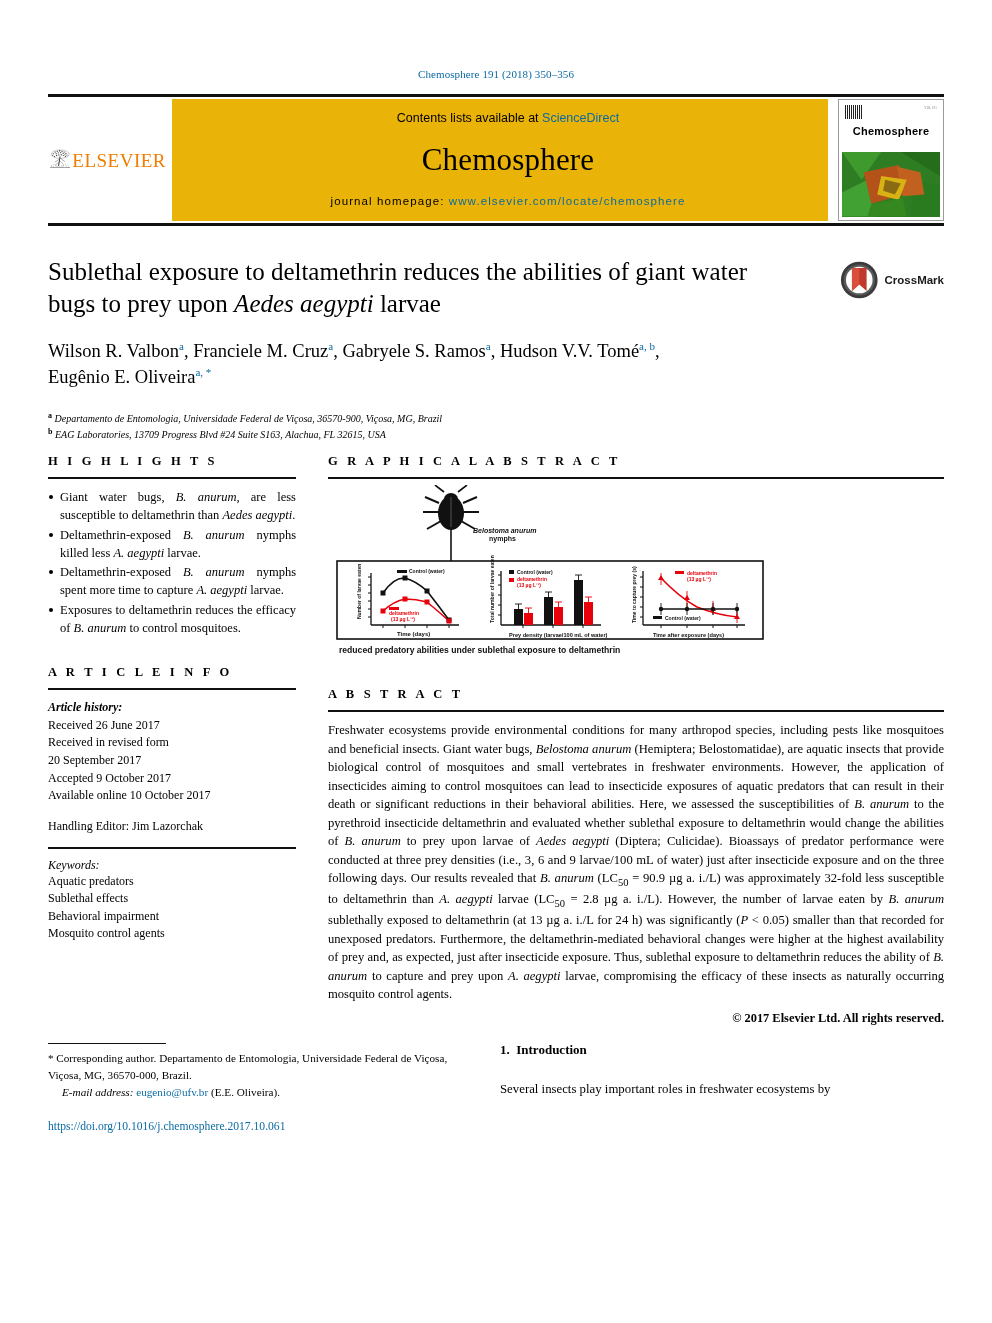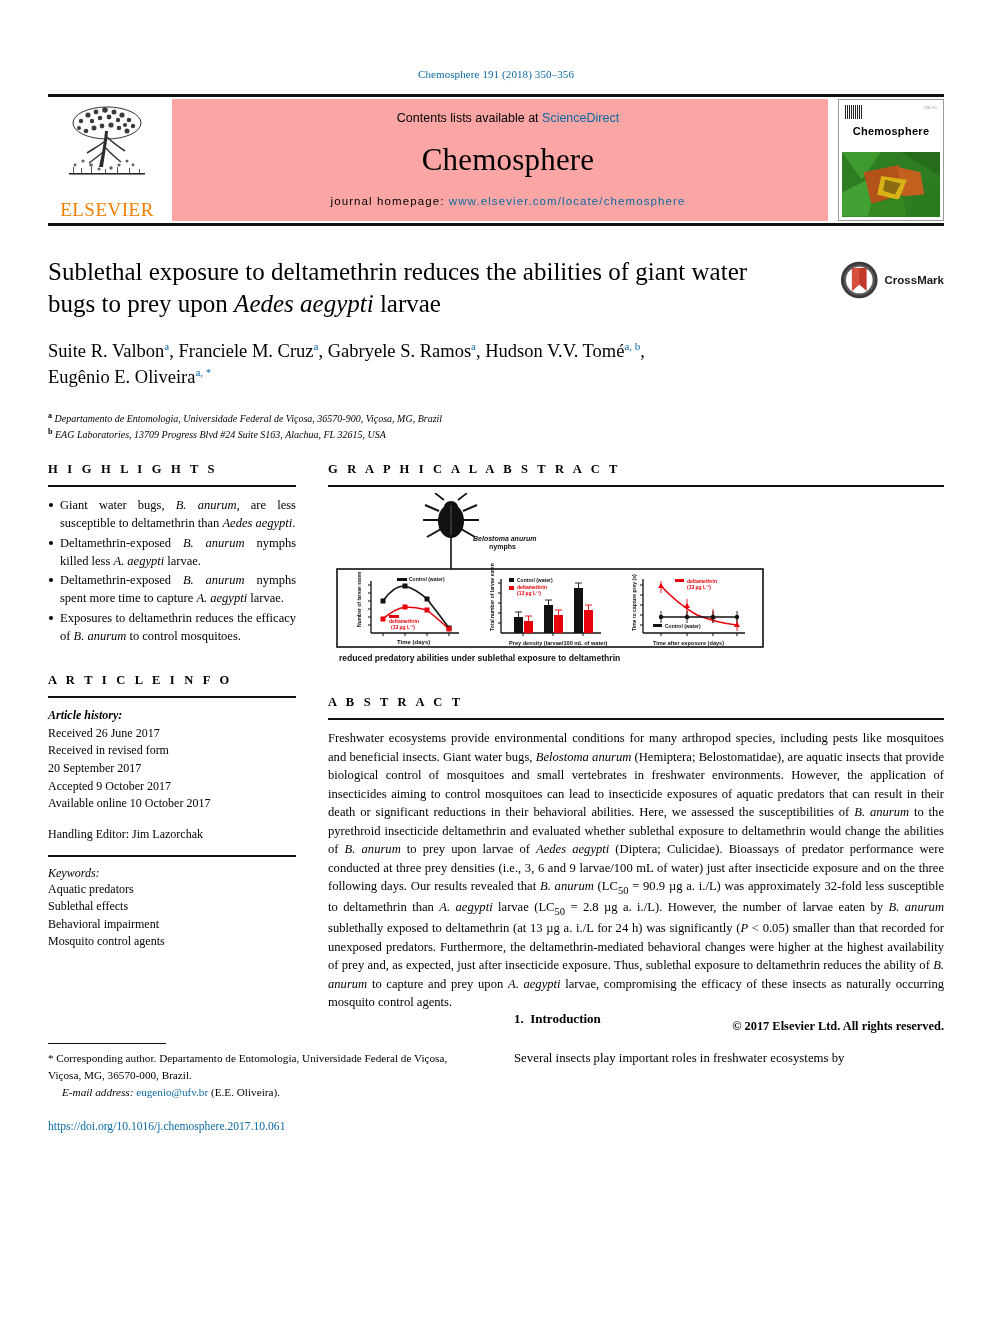--- a/index.html
+++ b/index.html
@@ -32,37 +32,37 @@
   .masthead {
     display: flex;
     align-items: stretch;
     height: 122px;
     margin-top: 2px;
   }
   .elsevier-cell {
     width: 118px;
     flex: 0 0 118px;
     display: flex;
-    flex-direction: column;
+    flex-direction: row;
     justify-content: space-between;
     align-items: center;
     padding: 2px 0 2px 0;
   }
   .elsevier-tree { width: 92px; height: 88px; display:block; }
   .elsevier-word {
     font-family: "Liberation Serif", serif;
     font-size: 19px;
     letter-spacing: .5px;
     color: #f07d00;
     font-weight: 400;
     line-height: 1;
   }
   .center-cell {
     flex: 1 1 auto;
-    background: #fca5a5;
+    background: #eab308;
     margin: 0 10px 0 6px;
     display: flex;
     flex-direction: column;
     justify-content: space-between;
     align-items: center;
     padding: 12px 0 14px 16px;
   }
   .contents-line { font-size: 12.5px; font-family: "Liberation Sans", sans-serif; }
   .contents-line .sd { color: #0b6aa2; }
   .journal-big {
@@ -139,21 +139,21 @@
     margin-top: 19px;
     font-family: "Liberation Serif", serif;
     font-style: italic;
     font-size: 10px;
     line-height: 1.5;
   }
   .affils sup { font-style: normal; font-weight: 700; font-size: 8px; }
 
   
   .cols {
-    margin: 20px 48px 0 48px;
+    margin: 12px 48px 0 48px;
     display: flex;
     gap: 32px;
   }
   .col-left { width: 248px; flex: 0 0 248px; }
   .col-right { flex: 1 1 auto; }
 
   .sec-head {
     font-family: "Liberation Serif", serif;
     font-size: 12.5px;
     font-weight: 700;
@@ -225,23 +225,22 @@
   .footnote .star { font-size: 11px; }
   .email-line { font-size: 11.2px; margin-top: 3px; padding-left: 14px; }
   .email-line i { font-style: italic; }
   .link { color: #0b6aa2; }
   .doi-line { margin-top: 22px; font-size: 11.6px; color: #0b6aa2; }
   .issn-line { font-size: 11.6px; margin-top: 2px; }
 
   .intro {
     position: absolute;
     left: 500px;
-    bottom: 119px;
+    bottom: 88px;
     width: 440px;
-    margin-left: 14px;
   }
   .intro-head { font-size: 13px; font-weight: 700; }
   .intro-p { font-size: 12.8px; margin-top: 24px; }
 </style>
 </head>
 <body>
 
 <div class="page">
 
   <div class="running-head">Chemosphere 191 (2018) 350–356</div>
@@ -352,21 +351,21 @@
         <circle cx="21" cy="21" r="20" fill="#3b3b3b"></circle>
         <circle cx="21" cy="21" r="17" fill="#5a5a5a"></circle>
         <circle cx="21" cy="21" r="14.5" fill="#ffffff"></circle>
         <path d="M13 8 L29 8 L29 33 L21 26 L13 33 Z" fill="#c0392b"></path>
         <path d="M13 8 L21 8 L21 26 L13 33 Z" fill="#d94f3d"></path>
       </svg>
       <span class="crossmark-word">CrossMark</span>
     </div>
 
     <div class="authors">
-      <span><span>Suite R. Valbon</span><sup>a</sup><span>, </span></span><span><span>Franciele M. Cruz</span><sup>a</sup><span>, </span></span><span><span>Gabryele S. Ramos</span><sup>a</sup><span>, </span></span><span><span>Hudson V.V. Tomé</span><sup>a, b</sup><span>, </span></span><br><span><span>Eugênio E. Oliveira</span><sup>a, *</sup></span>
+      <span><span>Wilson R. Valbon</span><sup>a</sup><span>, </span></span><span><span>Franciele M. Cruz</span><sup>a</sup><span>, </span></span><span><span>Gabryele S. Ramos</span><sup>a</sup><span>, </span></span><span><span>Hudson V.V. Tomé</span><sup>a, b</sup><span>, </span></span><br><span><span>Eugênio E. Oliveira</span><sup>a, *</sup></span>
     </div>
 
     <div class="affils">
       <div><sup>a</sup> <span>Departamento de Entomologia, Universidade Federal de Viçosa, 36570-900, Viçosa, MG, Brazil</span></div>
       <div><sup>b</sup> <span>EAG Laboratories, 13709 Progress Blvd #24 Suite S163, Alachua, FL 32615, USA</span></div>
     </div>
   </div>
 
   <div class="cols">
 

